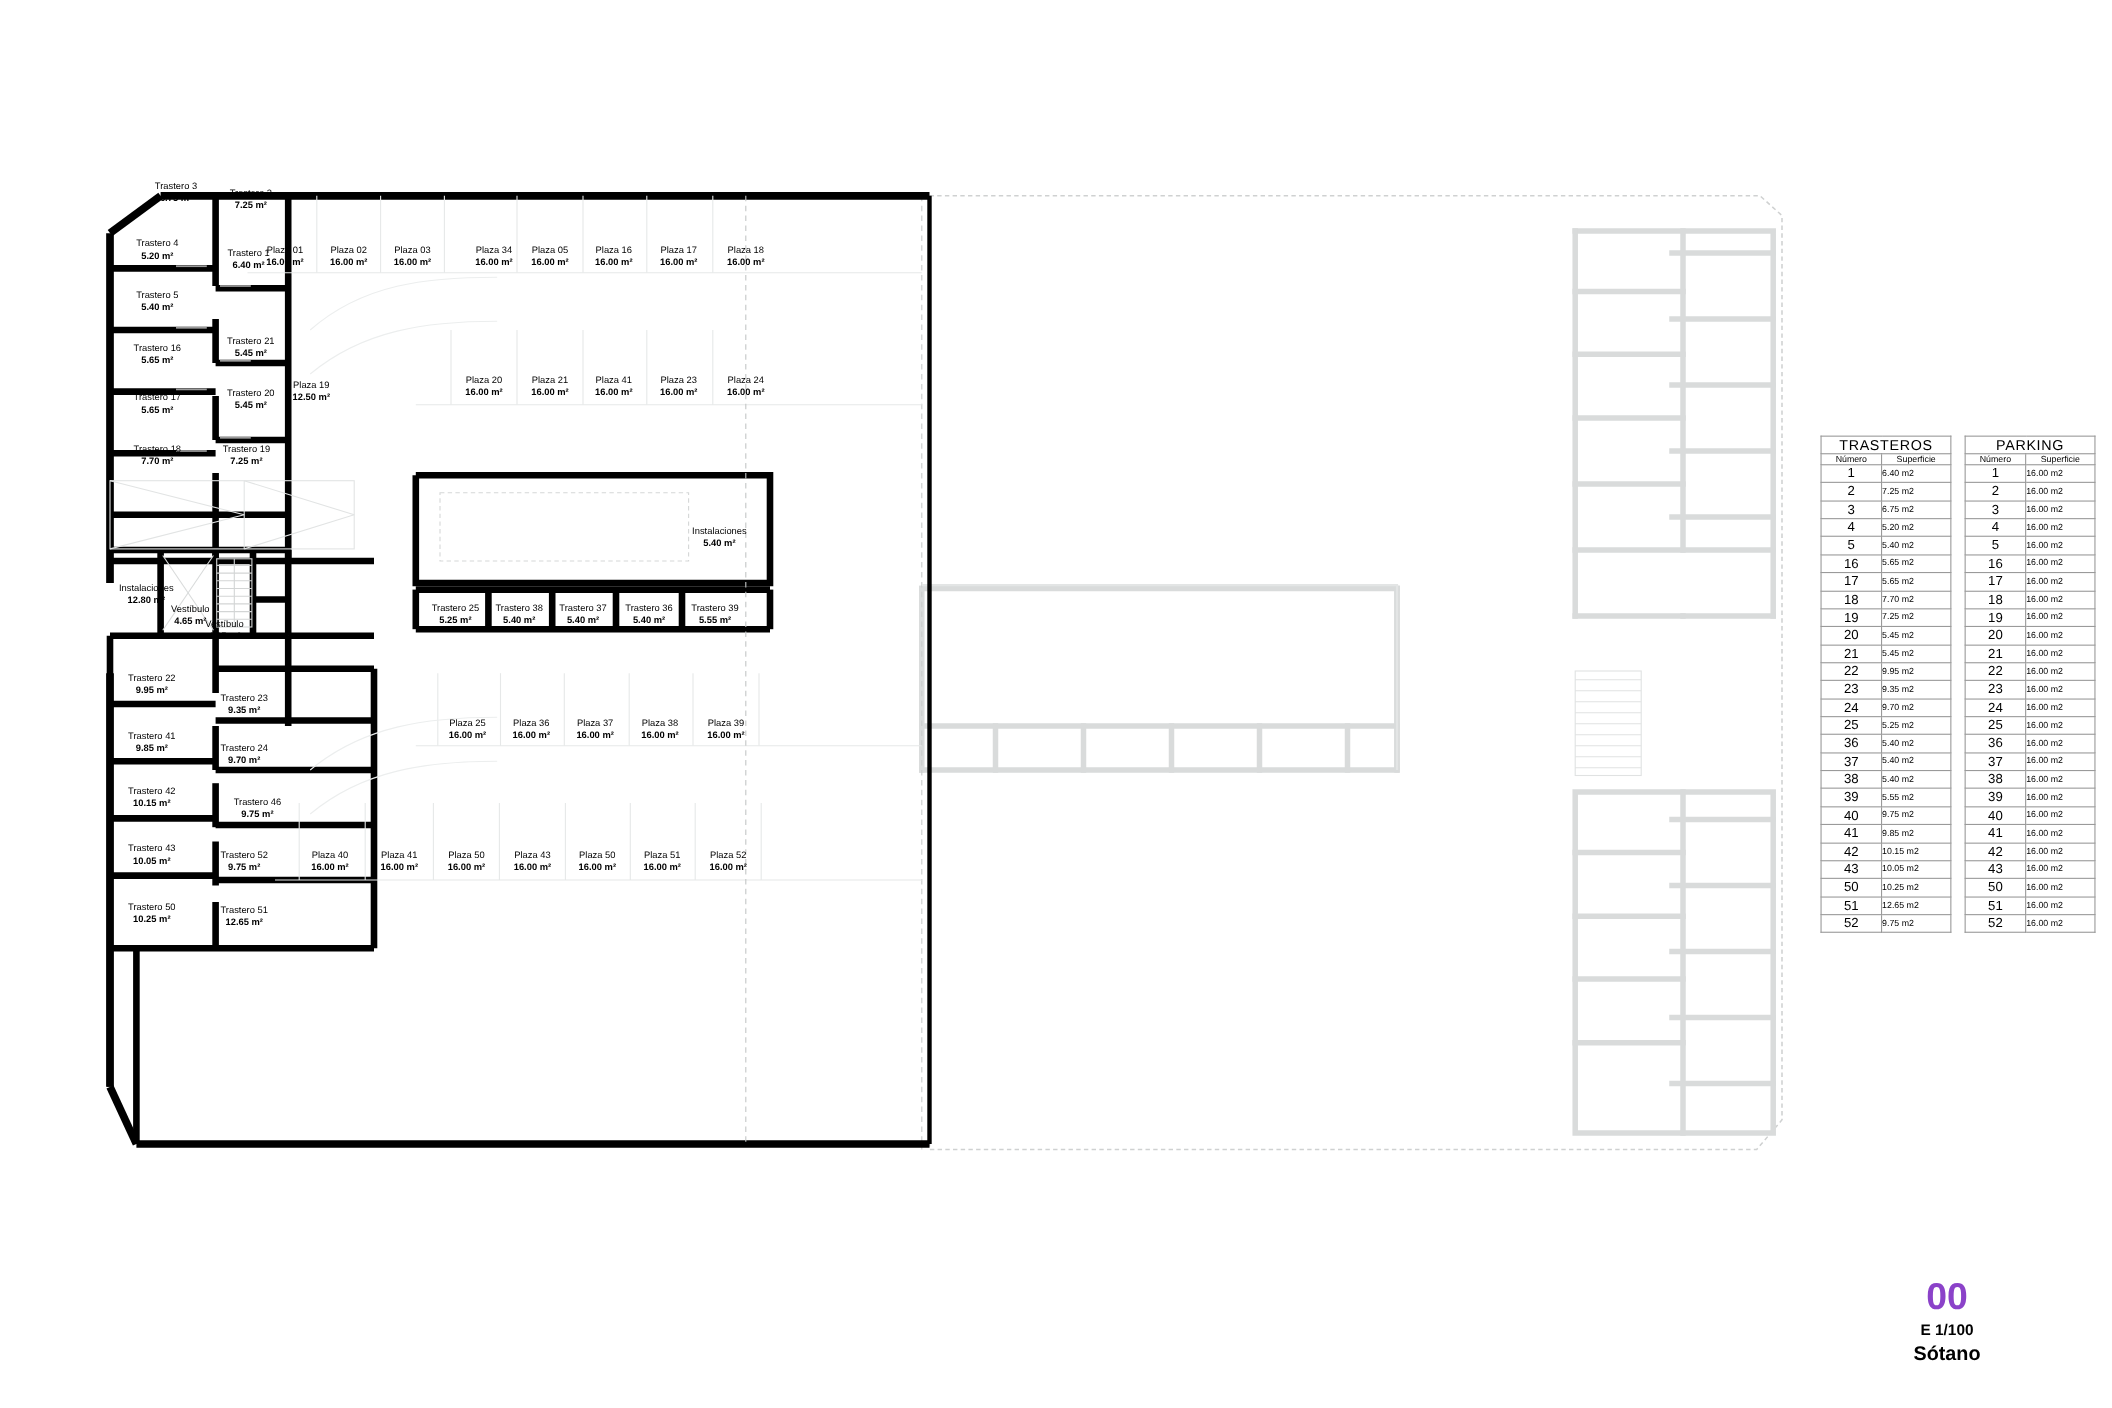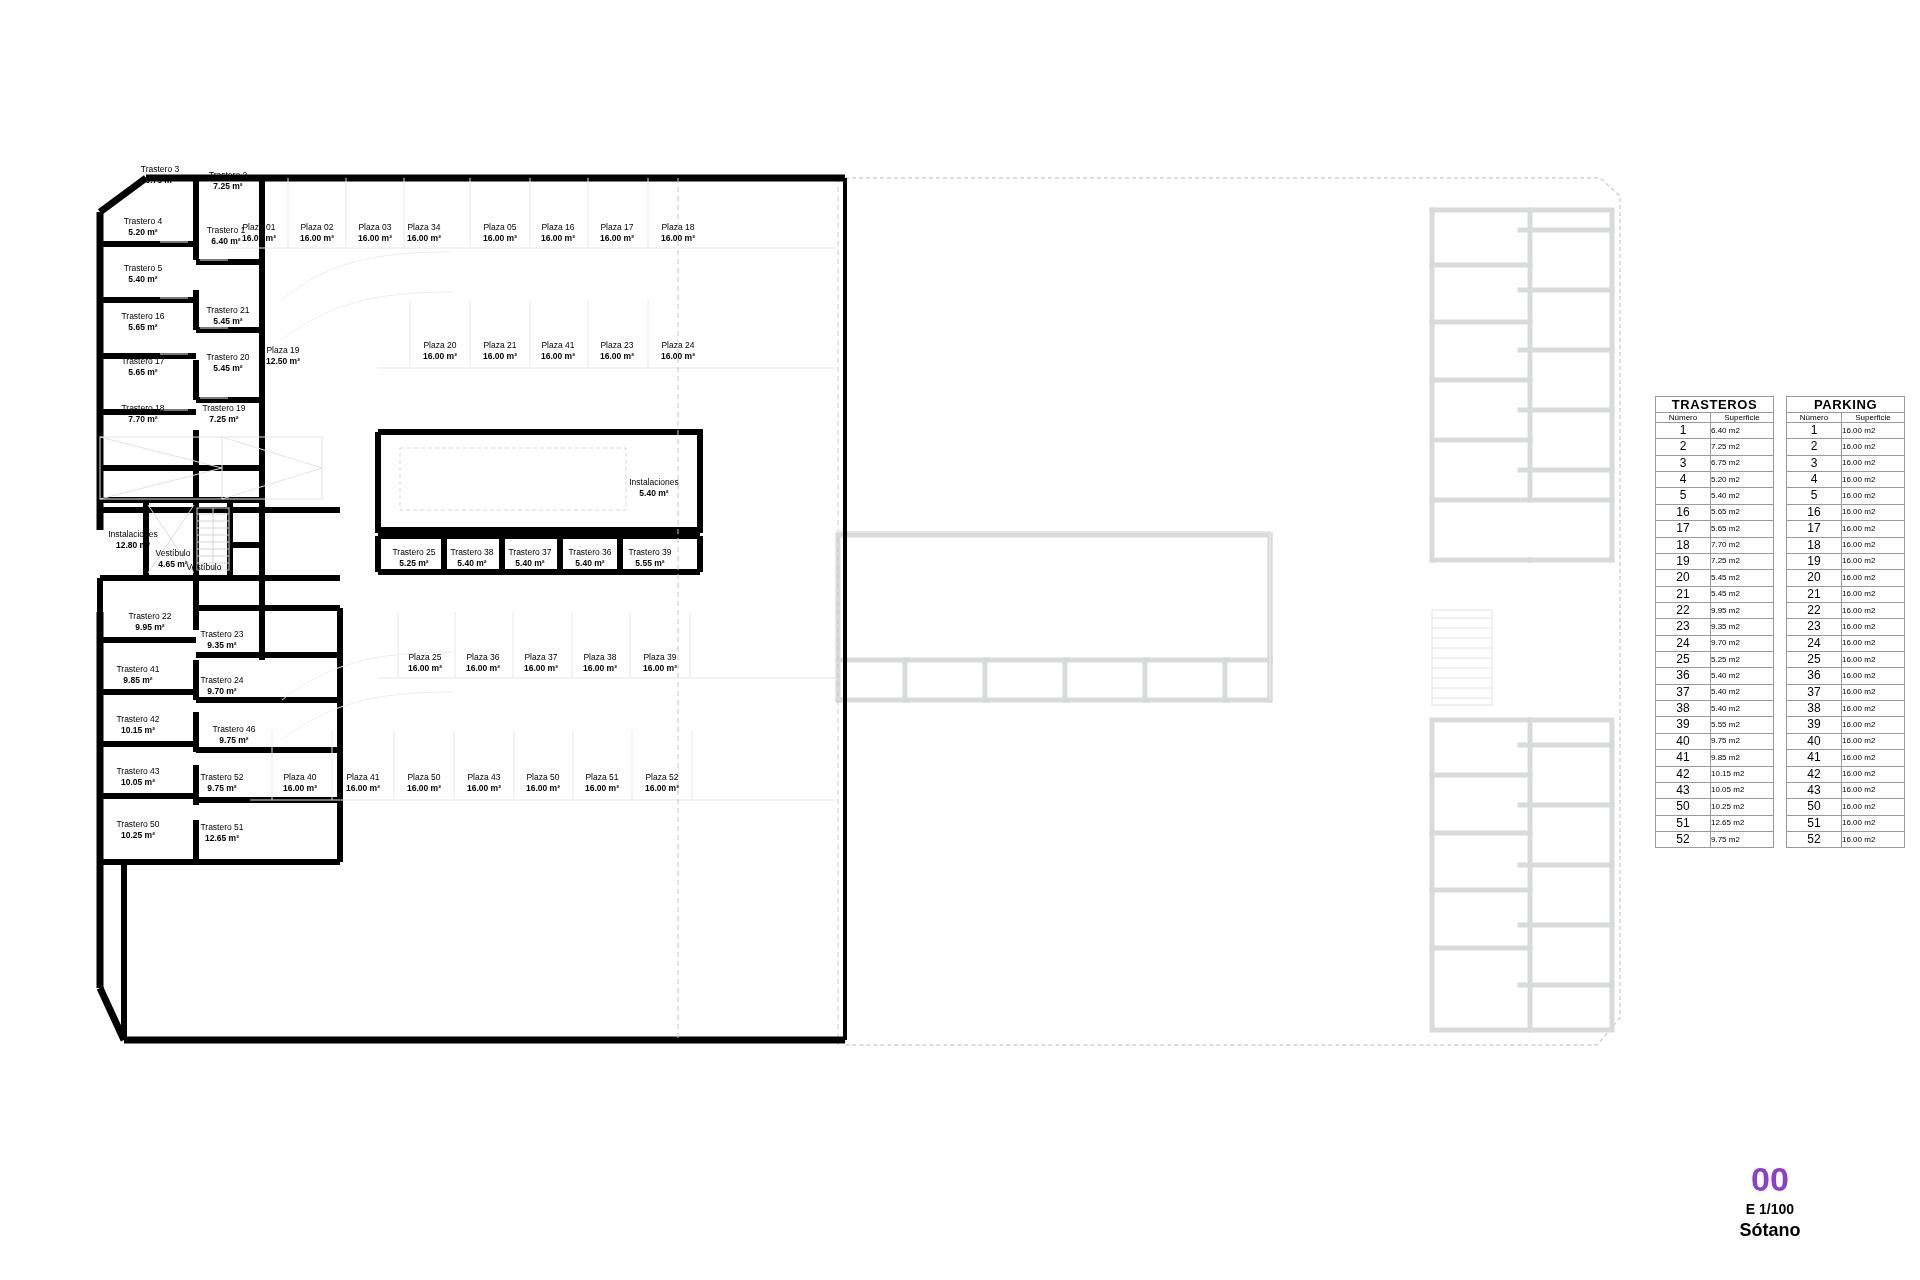--- a/index.html
+++ b/index.html
@@ -13,21 +13,21 @@
        font-size:8.5px;white-space:nowrap;transform:translateX(-50%);}
   .lbl .n{display:block;font-weight:400;}
   .lbl .a{display:block;font-weight:700;}
   .lbl.plaza .n{font-weight:400;}
   .lbl.plaza .a{font-weight:700;}
 
   
   .tbl-wrap{position:absolute;display:flex;gap:12px;}
   table.legend{border-collapse:collapse;background:#fff;}
   table.legend th,table.legend td{border:1px solid #9a9a9a;padding:0;}
-  .cap-cell{font-size:13px;font-weight:700;letter-spacing:.6px;
+  .cap-cell{font-size:13px;font-weight:400;letter-spacing:.6px;
             text-align:center;padding:3px 0 4px;border:1px solid #9a9a9a;}
   .hdr-cell{font-size:8px;font-weight:400;text-align:center;padding:1px 0 2px;}
   .num-cell{font-size:12px;text-align:center;width:54px;padding:0px 0;line-height:1.28;}
   .sup-cell{font-size:8px;text-align:left;width:62px;padding:0;line-height:1.28;}
 
   
   .sheet{position:absolute;text-align:center;}
   .sheet .num{font-size:34px;font-weight:700;color:#8b42c9;line-height:1;}
   .sheet .sc{font-size:14px;font-weight:700;margin-top:5px;}
   .sheet .nm{font-size:18px;font-weight:700;margin-top:3px;}
@@ -322,21 +322,21 @@
         <span class="a">12.80 m²</span>
       </div>
       <div class="lbl room" style="left: 173px; top: 548px;">
         <span class="n">Vestíbulo</span>
         <span class="a">4.65 m²</span>
       </div>
       <div class="lbl room" style="left: 204px; top: 562px;">
         <span class="n">Vestíbulo</span>
         <span class="a">4.65 m²</span>
       </div>
-      <div class="lbl room" style="left: 138px; top: 611px; margin-left: 12px;">
+      <div class="lbl room" style="left: 138px; top: 611px;">
         <span class="n">Trastero 22</span>
         <span class="a">9.95 m²</span>
       </div>
       <div class="lbl room" style="left: 222px; top: 629px;">
         <span class="n">Trastero 23</span>
         <span class="a">9.35 m²</span>
       </div>
       <div class="lbl room" style="left: 138px; top: 664px;">
         <span class="n">Trastero 41</span>
         <span class="a">9.85 m²</span>
@@ -400,21 +400,21 @@
         <span class="a">16.00 m²</span>
       </div>
       <div class="lbl plaza" style="left: 317px; top: 222px;">
         <span class="n">Plaza 02</span>
         <span class="a">16.00 m²</span>
       </div>
       <div class="lbl plaza" style="left: 375px; top: 222px;">
         <span class="n">Plaza 03</span>
         <span class="a">16.00 m²</span>
       </div>
-      <div class="lbl plaza" style="left: 424px; top: 222px;">
+      <div class="lbl plaza" style="left: 449px; top: 222px;">
         <span class="n">Plaza 34</span>
         <span class="a">16.00 m²</span>
       </div>
       <div class="lbl plaza" style="left: 500px; top: 222px;">
         <span class="n">Plaza 05</span>
         <span class="a">16.00 m²</span>
       </div>
       <div class="lbl plaza" style="left: 558px; top: 222px;">
         <span class="n">Plaza 16</span>
         <span class="a">16.00 m²</span>

